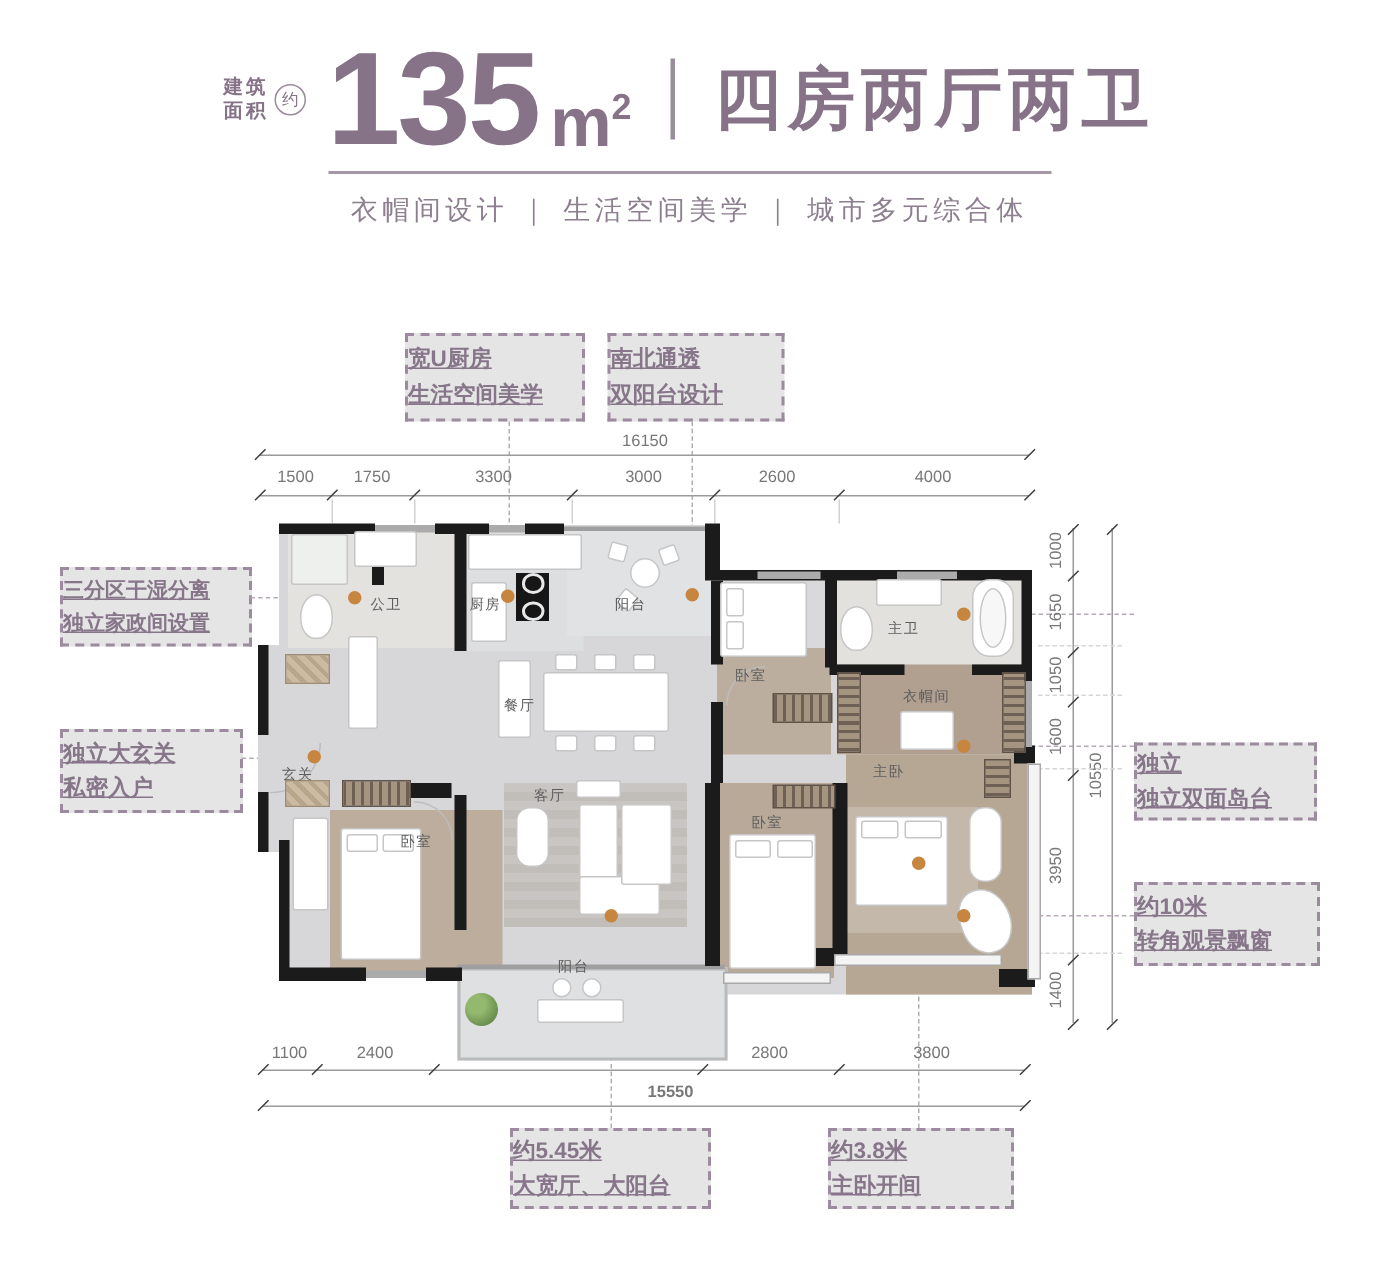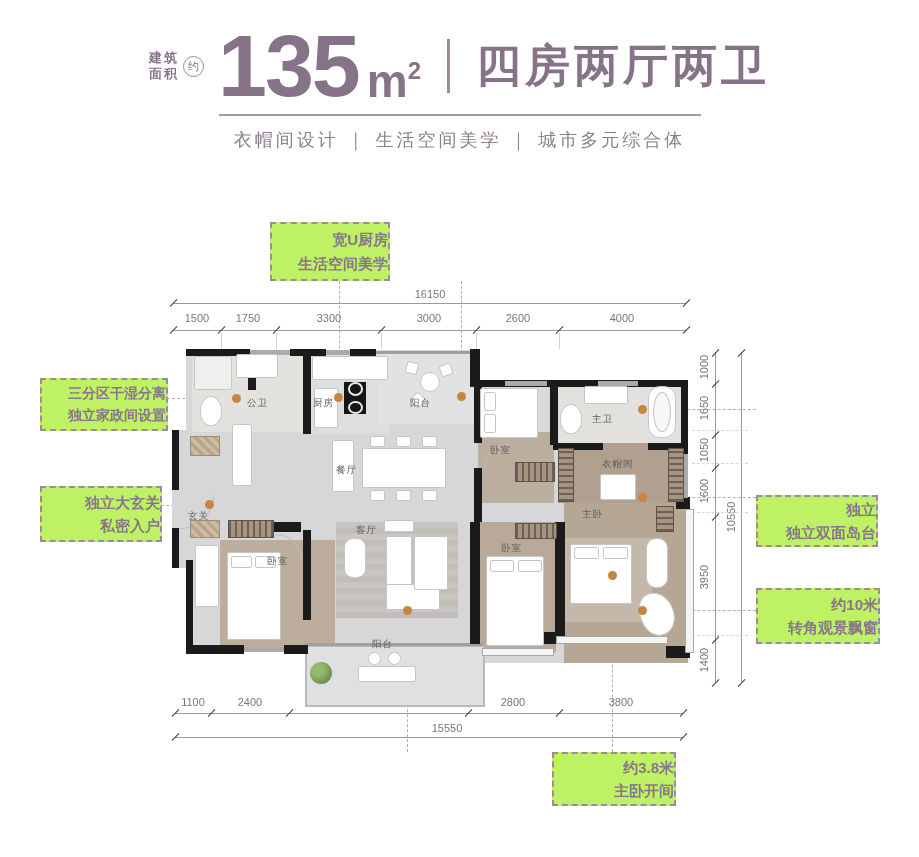--- a/index.html
+++ b/index.html
@@ -13,23 +13,23 @@
   .approx{width:19px;height:19px;border:1px solid #9a8a9c;border-radius:50%;
           font-size:11px;display:flex;align-items:center;justify-content:center;}
   .big-num{font-size:88px;font-weight:bold;line-height:76px;letter-spacing:-2px;}
   .unit{font-size:46px;font-weight:bold;line-height:46px;align-self:flex-end;margin-left:-6px;}
   .unit sup{font-size:24px;vertical-align:18px;}
   .vdiv{width:3px;height:54px;background:#9b8c9d;margin:0 12px;}
   .type-txt{font-size:45px;font-weight:bold;letter-spacing:4px;}
   .hrule{width:482px;height:2px;background:#a596a6;margin:10px auto 12px auto;}
   .subtitle{font-size:18px;letter-spacing:3px;color:#8d7f90;}
   
-  .callout{position:absolute;border:2px dashed #9c8a9e;background:#bef264;box-sizing:border-box;
-           display:flex;flex-direction:column;justify-content:center;align-items:flex-end;
-           color:#87768a;font-weight:bold;font-size:15px;line-height:1.55;text-align:center;}
+  .callout{position:absolute;border:2px dashed #9c8a9e;background:#e5e5e5;box-sizing:border-box;
+           display:flex;flex-direction:column;justify-content:center;align-items:flex-start;
+           color:#87768a;font-weight:bold;font-size:15px;line-height:1.55;text-align:center;text-decoration:underline;}
   .leader-v{position:absolute;width:0;border-left:1px dashed #b5abb6;}
   .leader-h{position:absolute;height:0;border-top:1px dashed #b5abb6;}
   .dot{position:absolute;width:9px;height:9px;border-radius:50%;background:#c6863f;z-index:40;}
   
   .dim-line{position:absolute;background:#9a9a9a;}
   .tick{position:absolute;width:1px;height:10px;background:#3c3c3c;transform:rotate(45deg);}
   .dim{position:absolute;font-size:11px;color:#787878;text-align:center;}
   .dim-rot{transform:rotate(-90deg);}
   .ext{position:absolute;background:#d2d2d2;}
   .ext-dash{position:absolute;border-top:1px dashed #d6d6d6;}
@@ -74,35 +74,43 @@
       <span class="type-txt">四房两厅两卫</span>
     </div>
     <div class="hrule"></div>
     <div class="subtitle">衣帽间设计 ｜ 生活空间美学 ｜ 城市多元综合体</div>
   </div>
 
   <div class="callout" style="left:270px;top:222px;width:120px;height:59px;">
     <div>宽U厨房</div>
     <div>生活空间美学</div>
   </div>
+  <div class="callout" style="left:405px;top:222px;width:118px;height:59px;">
+    <div>南北通透</div>
+    <div>双阳台设计</div>
+  </div>
   <div class="callout" style="left:40px;top:378px;width:128px;height:53px;font-size:14px;">
     <div>三分区干湿分离</div>
     <div>独立家政间设置</div>
   </div>
   <div class="callout" style="left:40px;top:486px;width:122px;height:56px;">
     <div>独立大玄关</div>
     <div>私密入户</div>
   </div>
   <div class="callout" style="left:756px;top:480px;width:122px;height:52px;margin-top:15px;">
     <div>独立</div>
     <div>独立双面岛台</div>
   </div>
   <div class="callout" style="left:756px;top:588px;width:124px;height:56px;">
     <div>约10米</div>
     <div>转角观景飘窗</div>
+  </div>
+  <div class="callout" style="left:340px;top:752px;width:134px;height:54px;">
+    <div>约5.45米</div>
+    <div>大宽厅、大阳台</div>
   </div>
   <div class="callout" style="left:552px;top:752px;width:124px;height:54px;">
     <div>约3.8米</div>
     <div>主卧开间</div>
   </div>
 
   <div class="leader-v" style="left:339px;top:281px;height:112px;"></div>
   <div class="leader-v" style="left:461px;top:281px;height:111px;"></div>
   <div class="leader-h" style="left:167px;top:398px;width:64px;"></div>
   <div class="leader-h" style="left:161px;top:505px;width:44px;"></div>
@@ -154,21 +162,21 @@
   <div class="tick" style="left:559px;top:708px;"></div>
   <div class="tick" style="left:683px;top:708px;"></div>
   <div class="dim" style="left:168px;top:696px;width:50px;">1100</div>
   <div class="dim" style="left:225px;top:696px;width:50px;">2400</div>
   <div class="dim" style="left:353px;top:696px;width:50px;">5450</div>
   <div class="dim" style="left:488px;top:696px;width:50px;">2800</div>
   <div class="dim" style="left:596px;top:696px;width:50px;">3800</div>
   <div class="dim-line" style="left:175px;top:737px;width:508px;height:1px;"></div>
   <div class="tick" style="left:175px;top:732px;"></div>
   <div class="tick" style="left:683px;top:732px;"></div>
-  <div class="dim" style="left:417px;top:722px;width:60px;">15550</div>
+  <div class="dim" style="left:417px;top:722px;width:60px;font-weight:bold;">15550</div>
 
   <div class="dim-line" style="left:715px;top:352px;width:1px;height:330px;"></div>
   <div class="tick" style="left:715px;top:348px;"></div>
   <div class="tick" style="left:715px;top:379px;"></div>
   <div class="tick" style="left:715px;top:430px;"></div>
   <div class="tick" style="left:715px;top:463px;"></div>
   <div class="tick" style="left:715px;top:512px;"></div>
   <div class="tick" style="left:715px;top:635px;"></div>
   <div class="tick" style="left:715px;top:678px;"></div>
   <div class="dim dim-rot" style="left:682px;top:361px;width:44px;">1000</div>

